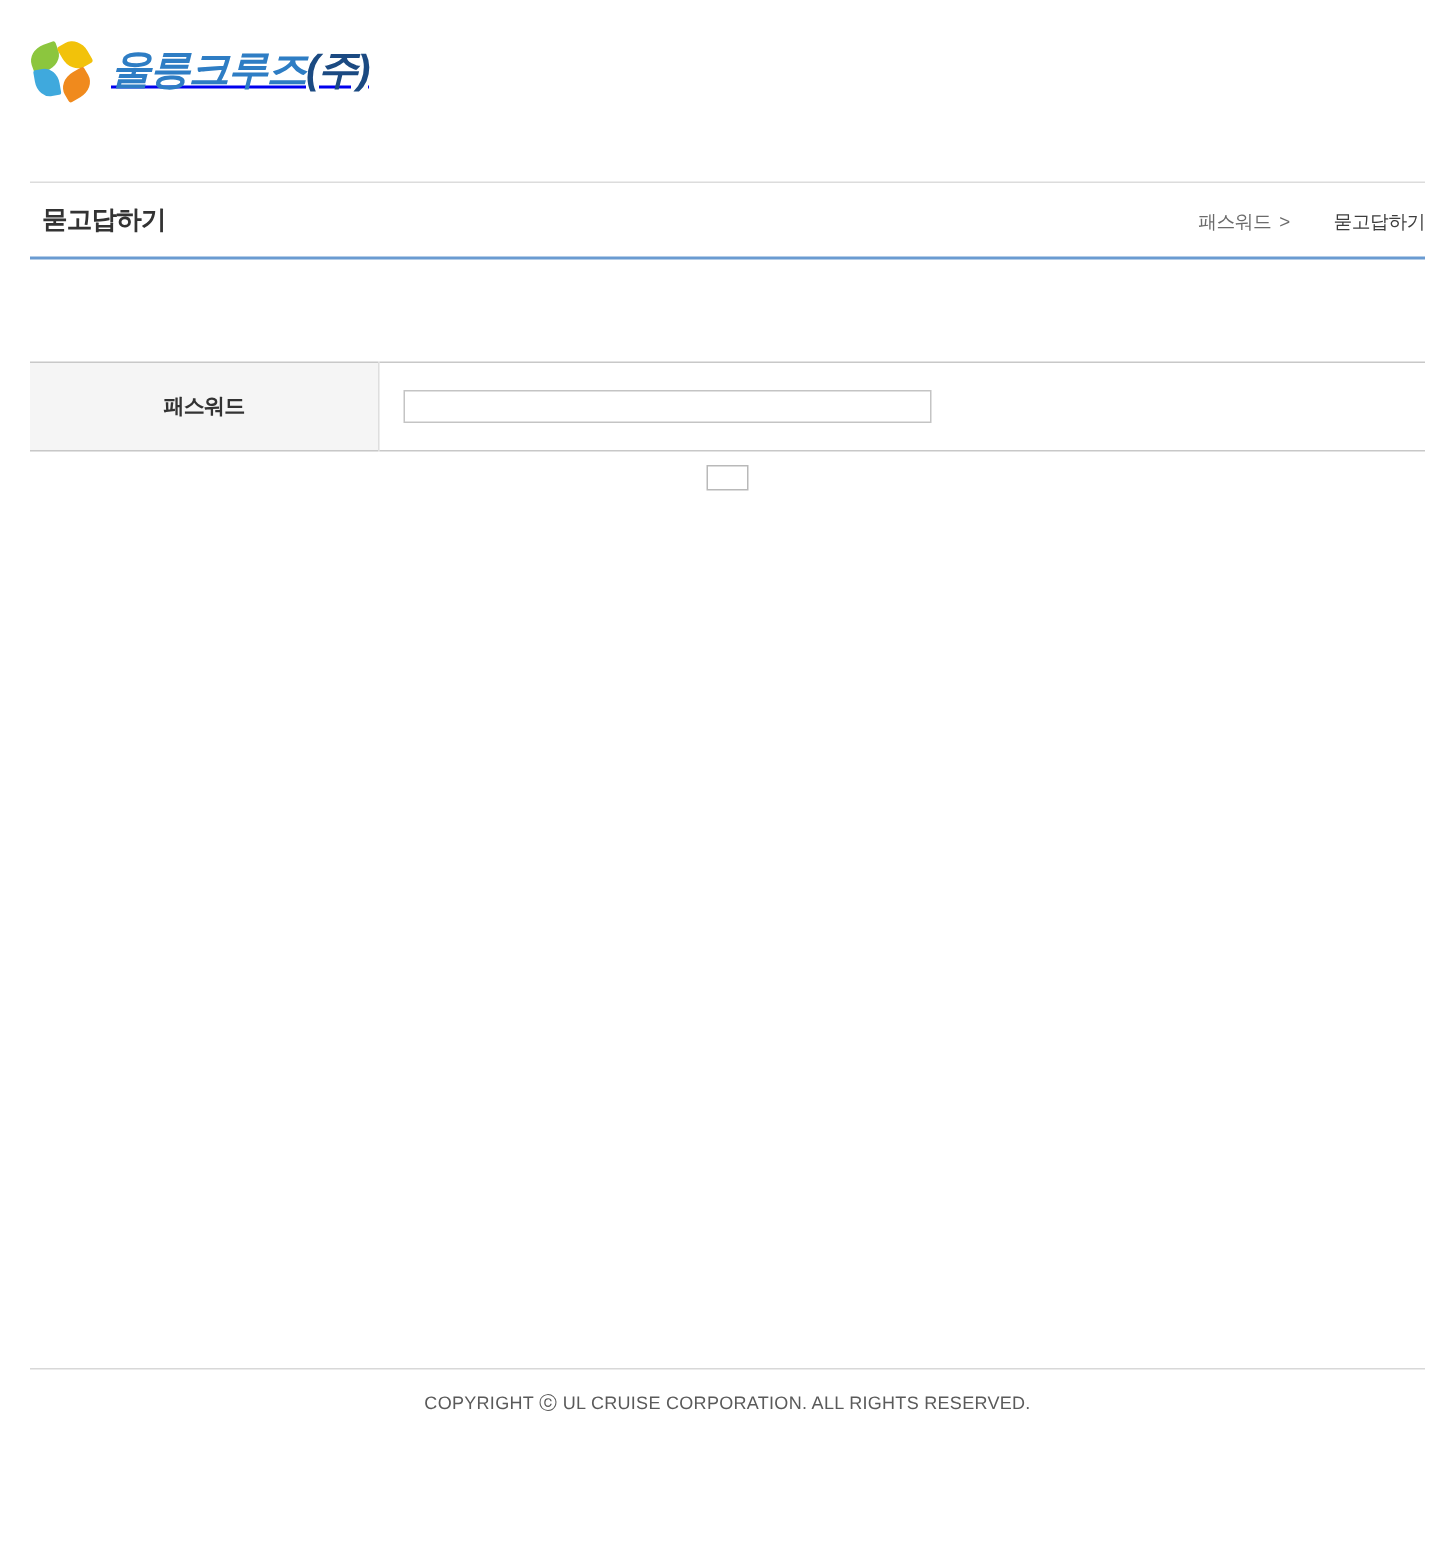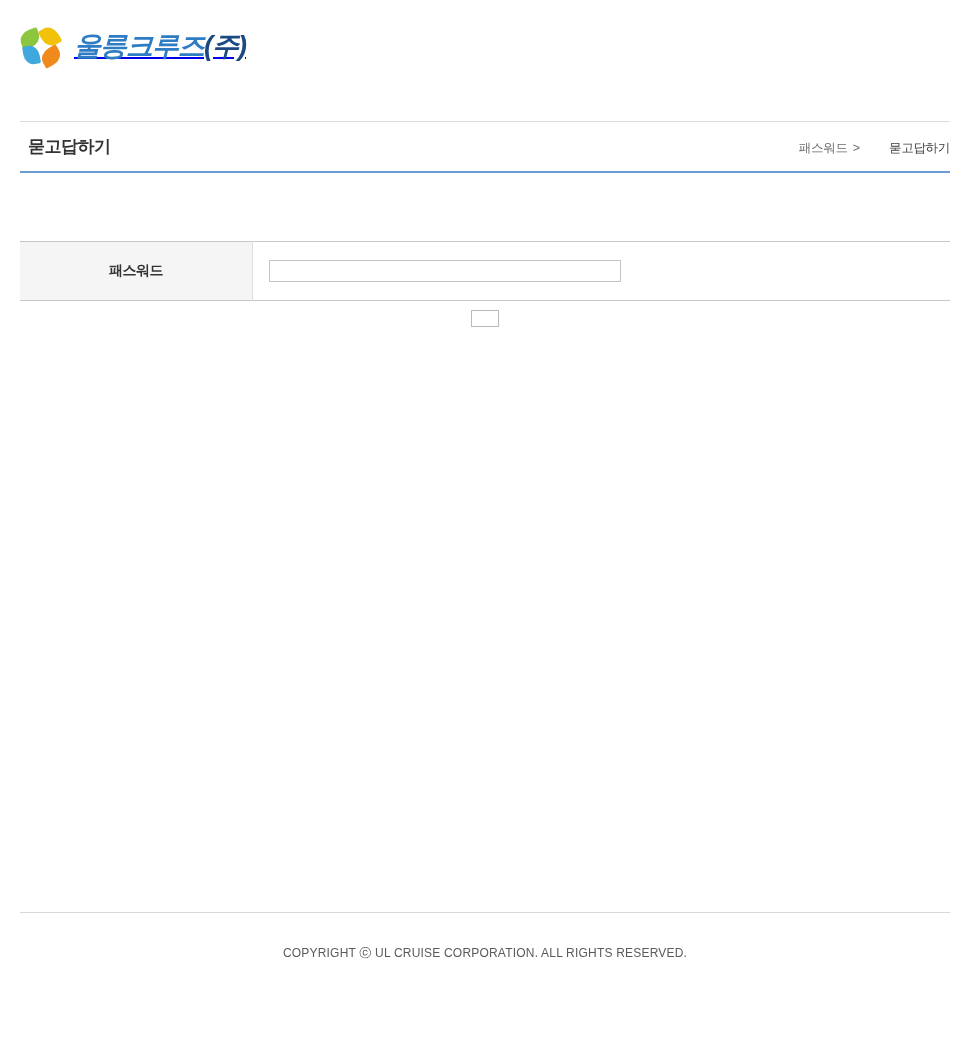--- a/index.html
+++ b/index.html
@@ -147,21 +147,21 @@
   
   .footer {
     position: absolute;
     left: 20px;
     right: 20px;
     top: 912px;
     border-top: 1px solid #d8d8d8;
     text-align: center;
   }
   .copyright {
-    margin-top: 32px;
+    margin-top: 14px;
     font-size: 12px;
     color: #5a5a5a;
     letter-spacing: 0.2px;
   }
 </style>
 </head>
 <body>
 
 <div class="header">
   <a class="logo-wrap" href="#">

